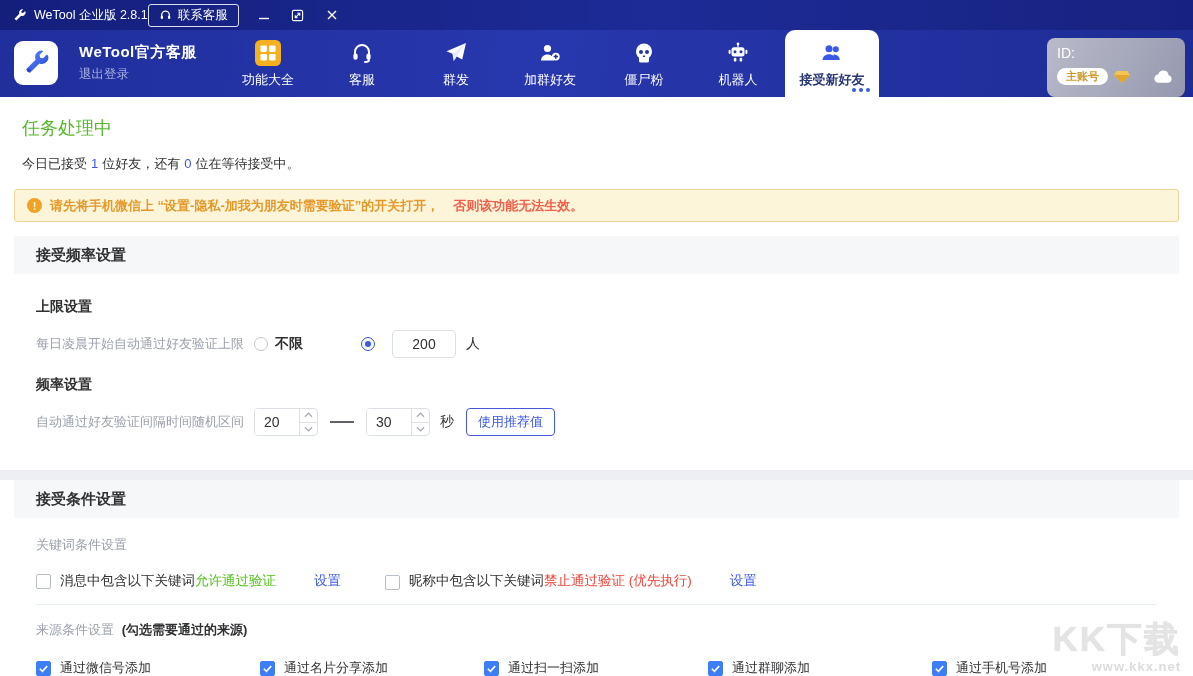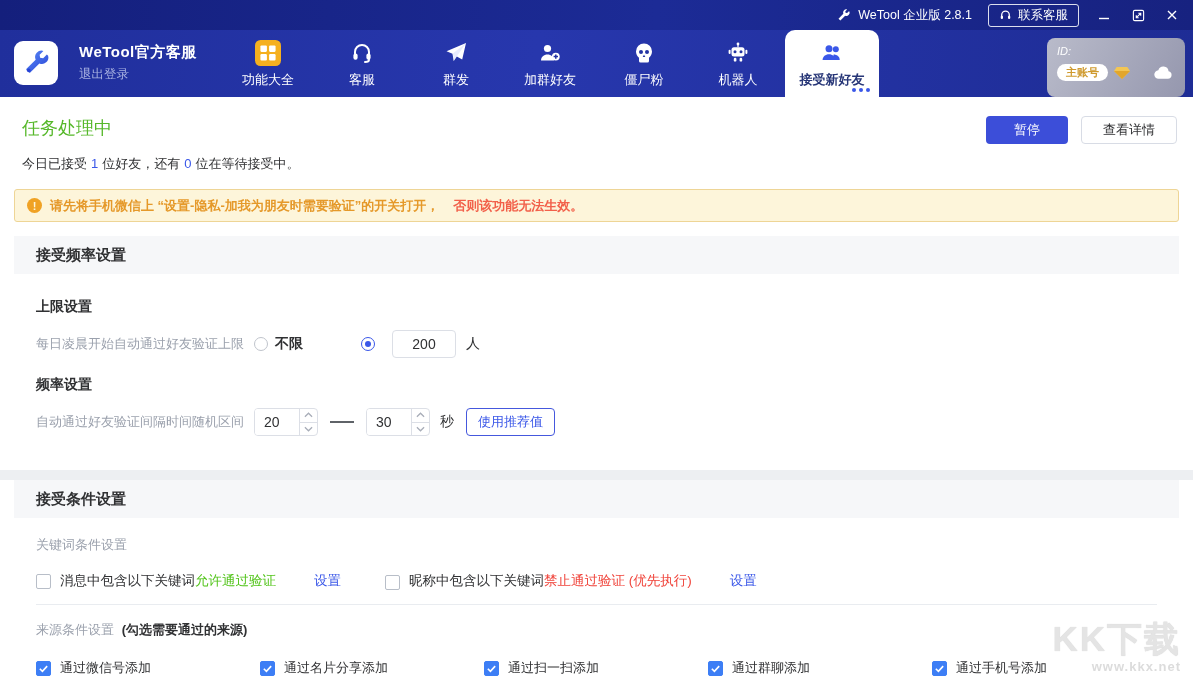--- a/index.html
+++ b/index.html
@@ -2,21 +2,21 @@
 <html><head>
 <meta charset="utf-8">
 <style>
   * { margin:0; padding:0; box-sizing:border-box; }
   html,body { background:#d8dade; }
   body { font-family:"Liberation Sans","DejaVu Sans",sans-serif; }
   .app { position:relative; width:1193px; height:676px; background:#fff; overflow:hidden; }
 
   
   .titlebar { height:30px; background:linear-gradient(90deg,#141f7c,#1c2b96 55%,#172280);
-    display:flex; justify-content:flex-end; align-items:center; padding:0 12px;gap:16px; }
+    display:flex; justify-content:flex-start; align-items:center; padding:0 12px; }
   .tb-left { display:flex; align-items:center; gap:7px; }
   .tb-title { color:#fff; font-size:12.5px; }
   .tb-right { display:flex; align-items:center; gap:16px; }
   .contact-btn { display:flex; align-items:center; gap:6px; background:transparent;
     border:1px solid rgba(255,255,255,.85); border-radius:3px; color:#fff; font-size:12.5px;
     padding:2px 10px; cursor:pointer; font-family:inherit; }
   .win-btn { display:flex; align-items:center; justify-content:center; width:18px; height:18px; cursor:pointer; }
 
   
   .navbar { position:relative; height:67px;
@@ -29,21 +29,21 @@
   .nav-items { position:absolute; left:221px; top:0; height:67px; display:flex; }
   .nav-item { width:94px; height:67px; display:flex; flex-direction:column; align-items:center;
     justify-content:flex-start; padding-top:9px; gap:5px; color:#fff; font-size:13px; cursor:pointer; }
   .nav-ic { height:27px; display:flex; align-items:center; justify-content:center; }
   .nav-item.active { background:#fff; border-radius:10px 10px 0 0; color:#273677; font-weight:700;
     position:relative; }
   .tab-dots { position:absolute; bottom:5px; right:9px; display:flex; gap:3px; }
   .tab-dots i { width:4px; height:4px; border-radius:50%; background:#3a57e8; }
   .id-panel { position:absolute; right:8px; top:8px; width:138px; height:59px; border-radius:8px;
     background:linear-gradient(120deg,#b9bbca,#9597ae); padding:7px 10px 6px; cursor:pointer; }
-  .id-label { color:#fff; font-size:11px;font-style:italic; }
+  .id-label { color:#fff; font-size:14px; }
   .id-row { display:flex; align-items:center; gap:6px; margin-top:4px; }
   .badge { background:#fff; border-radius:9px; padding:1px 9px; color:#cf9a2e; font-size:11px; font-weight:700; }
   .id-cloud { margin-left:auto; display:flex; }
 
   
   .content { position:relative; height:579px; background:#fff; overflow:hidden; }
   .task-header { padding:19px 22px 0; }
   .task-title { font-size:18px; color:#56b82a; }
   .task-status { margin-top:15px; font-size:13px; color:#303133; }
   .num { color:#3a57e8; margin:0 4px; }
@@ -281,24 +281,20 @@
     </div>
   </div>
 
   <div class="content">
 
     <div class="task-header">
       <div class="task-title">任务处理中</div>
       <div class="task-status">
         <span>今日已接受</span><span class="num">1</span><span>位好友，还有</span><span class="num">0</span><span>位在等待接受中。</span>
       </div>
-    </div>
-    <div class="task-actions">
-      <button class="btn-pause">暂停</button>
-      <button class="btn-details">查看详情</button>
     </div>
 
     <div class="warning">
       <span class="warn-ic">!</span>
       <span>请先将手机微信上 “设置-隐私-加我为朋友时需要验证”的开关打开，</span>
       <span class="warn-em">否则该功能无法生效。</span>
     </div>
 
     <div class="card">
       <div class="card-header">接受频率设置</div>

